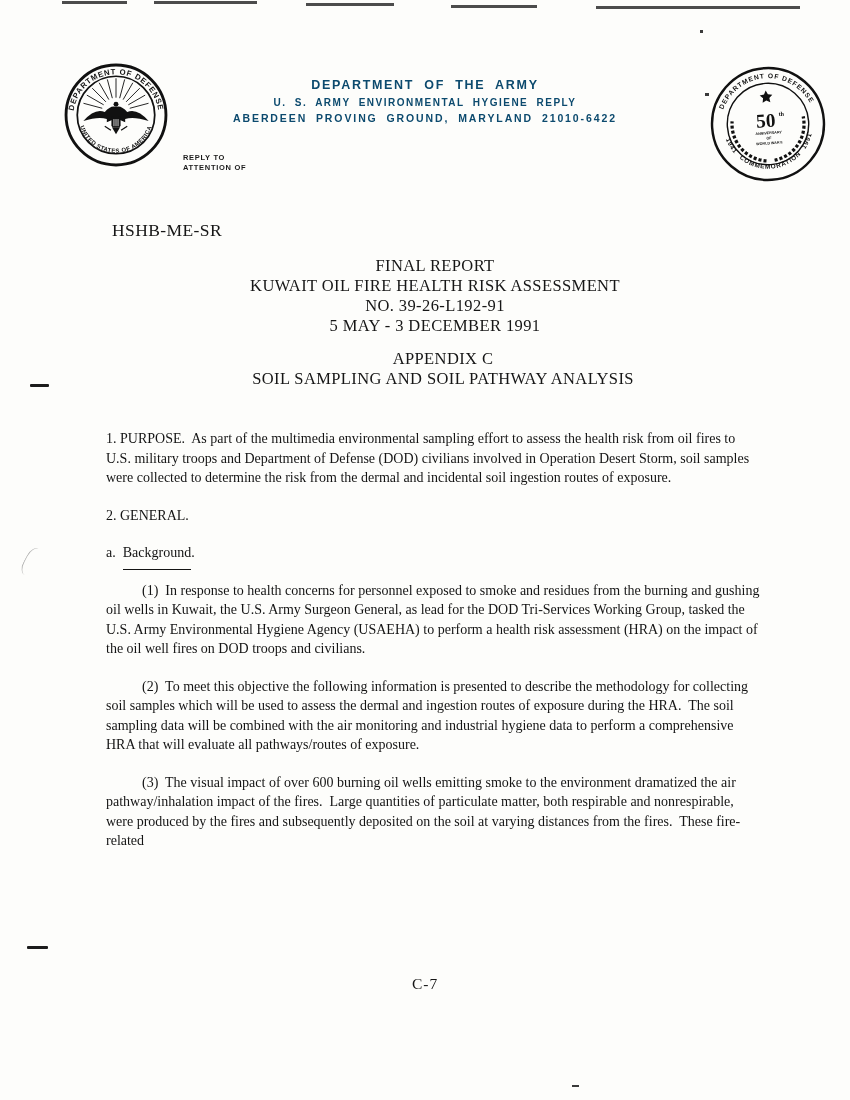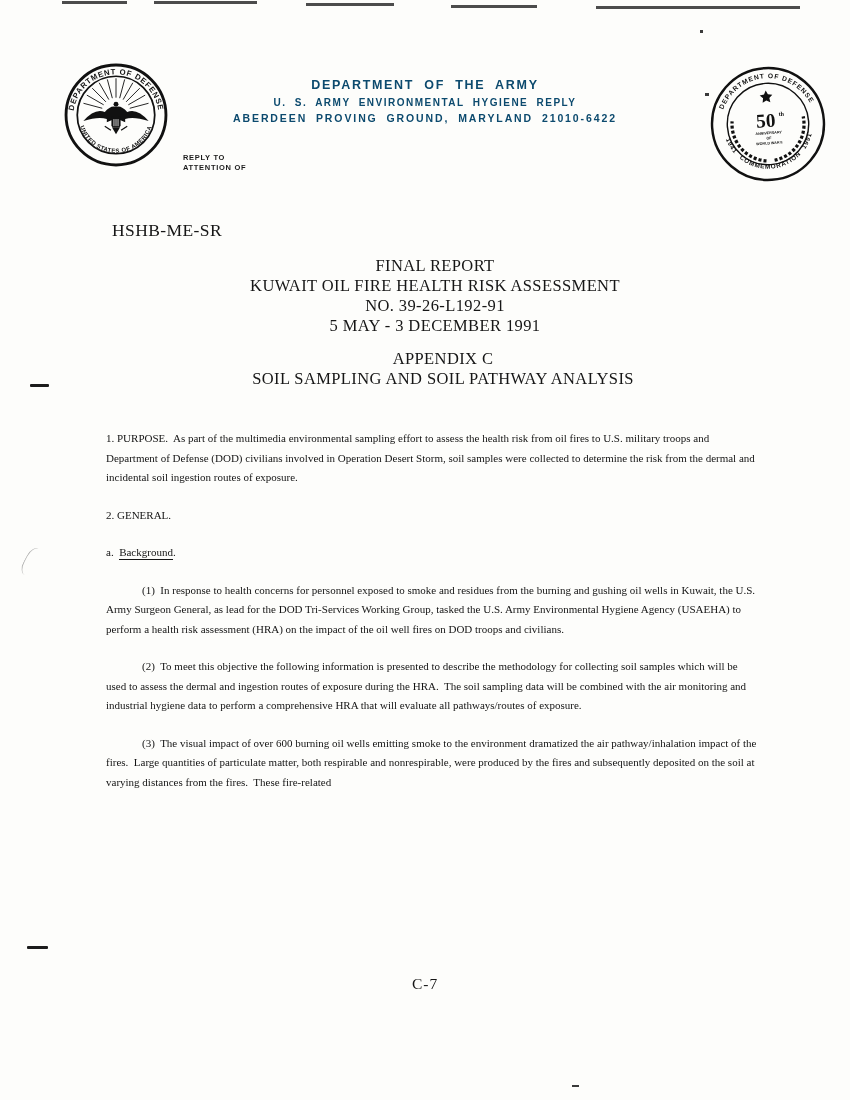--- a/index.html
+++ b/index.html
@@ -42,26 +42,26 @@
     position:absolute;left:20px;right:0;top:256px;text-align:center;
     font-size:16.5px;line-height:20px;letter-spacing:.4px;
   }
   .appendix-block{
     position:absolute;left:36px;right:0;top:349px;text-align:center;
     font-size:16.5px;line-height:20px;letter-spacing:.4px;
   }
   
   .body-text{
     position:absolute;left:106px;top:429px;width:654px;
-    font-size:11px;line-height:19.5px;color:#141414;
+    font-size:14px;line-height:19.5px;color:#141414;
   }
   .body-text p{margin:0 0 18px 0;white-space:pre-wrap;}
   .background-line{margin-left:25px;}
   .sub-para{text-indent:36px;}
-  .u{border-bottom:1.4px solid #141414;padding-bottom:1px;}
+  .u{border-bottom:1.4px solid #141414;padding-bottom:9px;}
   
   .footer-page-number{
     position:absolute;left:0;right:0;top:975px;text-align:center;
     font-size:15.5px;letter-spacing:1px;
   }
   svg text{fill:#111;}
 </style>
 </head>
 <body>
 

